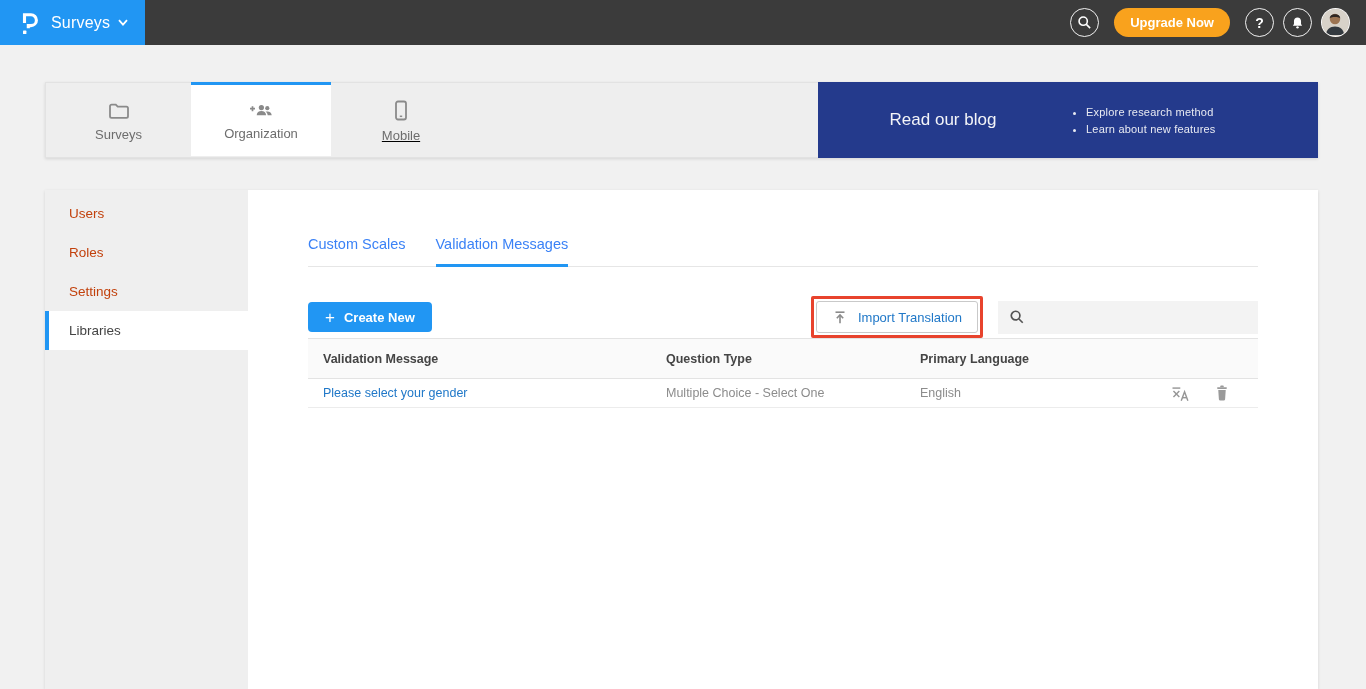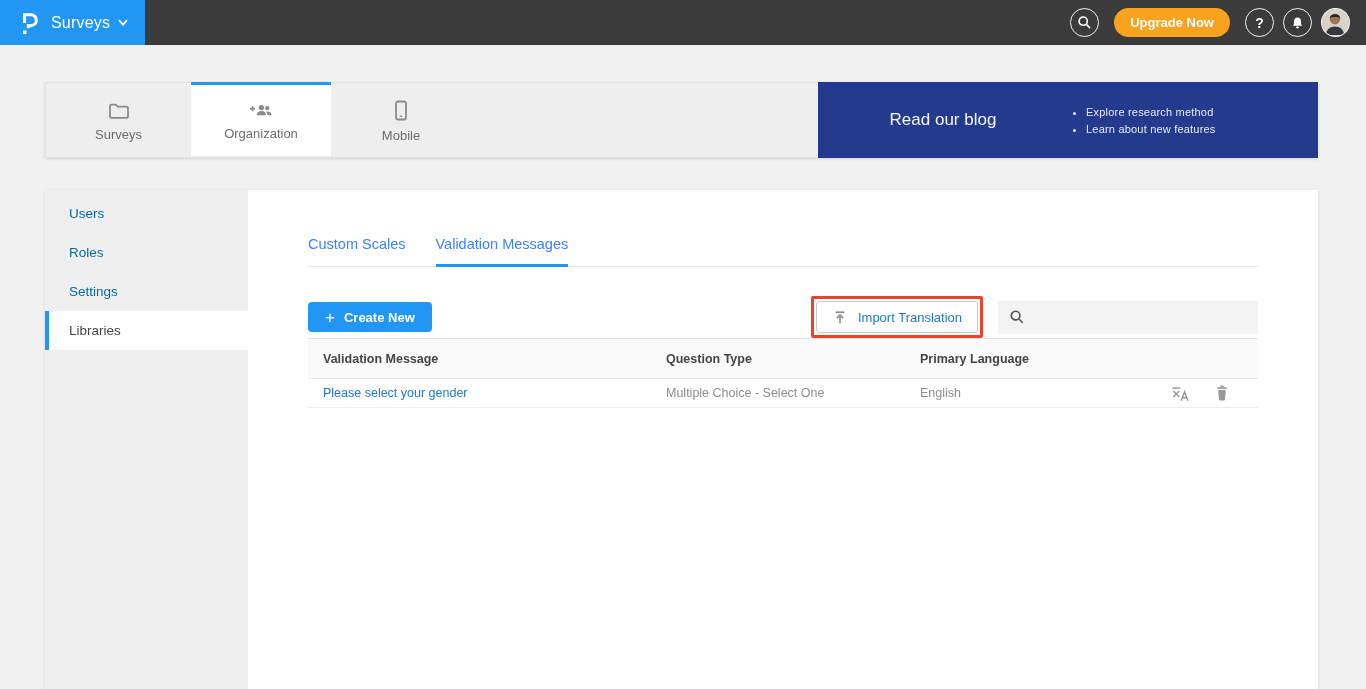--- a/index.html
+++ b/index.html
@@ -20,29 +20,29 @@
   .circle-btn { width:29px; height:29px; border:1.5px solid rgba(255,255,255,.92); border-radius:50%; display:flex; align-items:center; justify-content:center; cursor:pointer; color:#fff; }
   .help-glyph { color:#fff; font-size:14px; font-weight:bold; }
   .upgrade-btn { height:29px; border:none; border-radius:15px; background:#f9a21d; color:#fff; font-weight:bold; font-size:13px; padding:0 16px; margin:14px 6px; cursor:pointer; font-family:inherit; }
   .avatar { width:29px; height:29px; border-radius:50%; overflow:hidden; border:1.5px solid rgba(255,255,255,.9); cursor:pointer; background:#cfc9c2; }
   
   .nav-row { position:absolute; top:82px; left:45px; width:1273px; height:76px; display:flex; box-shadow:0 1px 3px rgba(0,0,0,.12); }
   .nav-tabs { width:773px; background:#eeeeee; display:flex; border:1px solid #e2e2e2; border-right:none; }
   .nav-tab { height:100%; display:flex; flex-direction:column; align-items:center; justify-content:center; gap:7px; cursor:pointer; border-top:3px solid transparent; }
   .nav-tab .nav-label { font-size:13px; color:#6d6d6d; }
   .nav-tab.active { background:#fff; border-top:3px solid #2196f3; margin-top:-1px; }
-  .nt-surveys { width:145px; } .nt-org { width:140px; } .nt-usage { width:155px; } .nt-mobile { width:140px; }
+  .nt-surveys { width:145px; } .nt-org { width:140px; } .nt-usage { width:155px; } .nt-mobile { width:140px;text-decoration:underline; }
   .promo { width:500px; background:#243a8c; display:flex; align-items:center; cursor:pointer; }
   .promo-title { width:250px; text-align:center; color:#f3f4f8; font-size:17px; }
   .promo-list { list-style:disc; color:#e8eaf2; padding-left:18px; }
   .promo-list li { font-size:11px; color:#e8eaf2; margin:5px 0; letter-spacing:.2px; }
   
   .content-card { position:absolute; top:190px; left:45px; width:1273px; height:499px; background:#fff; box-shadow:0 1px 3px rgba(0,0,0,.12); display:flex; }
   .sidebar { width:203px; background:#efefef; padding-top:4px; }
-  .side-item { height:39px; display:flex; align-items:center; padding-left:20px; font-size:13.5px; color:#0369a1; cursor:pointer; border-left:4px solid transparent; }
+  .side-item { height:39px; display:flex; align-items:center; padding-left:20px; font-size:13.5px; color:#c2410c; cursor:pointer; border-left:4px solid transparent; }
   .side-item.active { background:#fff; border-left:4px solid #2196f3; color:#444; }
   .main { flex:1; padding:0 60px; }
   
   .main-tabs { margin-top:46px; display:flex; gap:30px; border-bottom:1px solid #e6e6e6; }
   .main-tab { font-size:14.5px; color:#3b82f6; padding-bottom:12px; cursor:pointer; border-bottom:3px solid transparent; margin-bottom:-1px; }
   .main-tab.active { border-bottom:3px solid #2196f3; }
   
   .toolbar { margin-top:29px; display:flex; align-items:center; }
   .create-btn { height:30px; background:#2196f3; border:none; border-radius:4px; color:#fff; font-size:13px; font-weight:bold; display:flex; align-items:center; gap:9px; padding:0 17px; cursor:pointer; font-family:inherit; }
   .plus-glyph { font-size:17px; font-weight:normal; line-height:1; }

